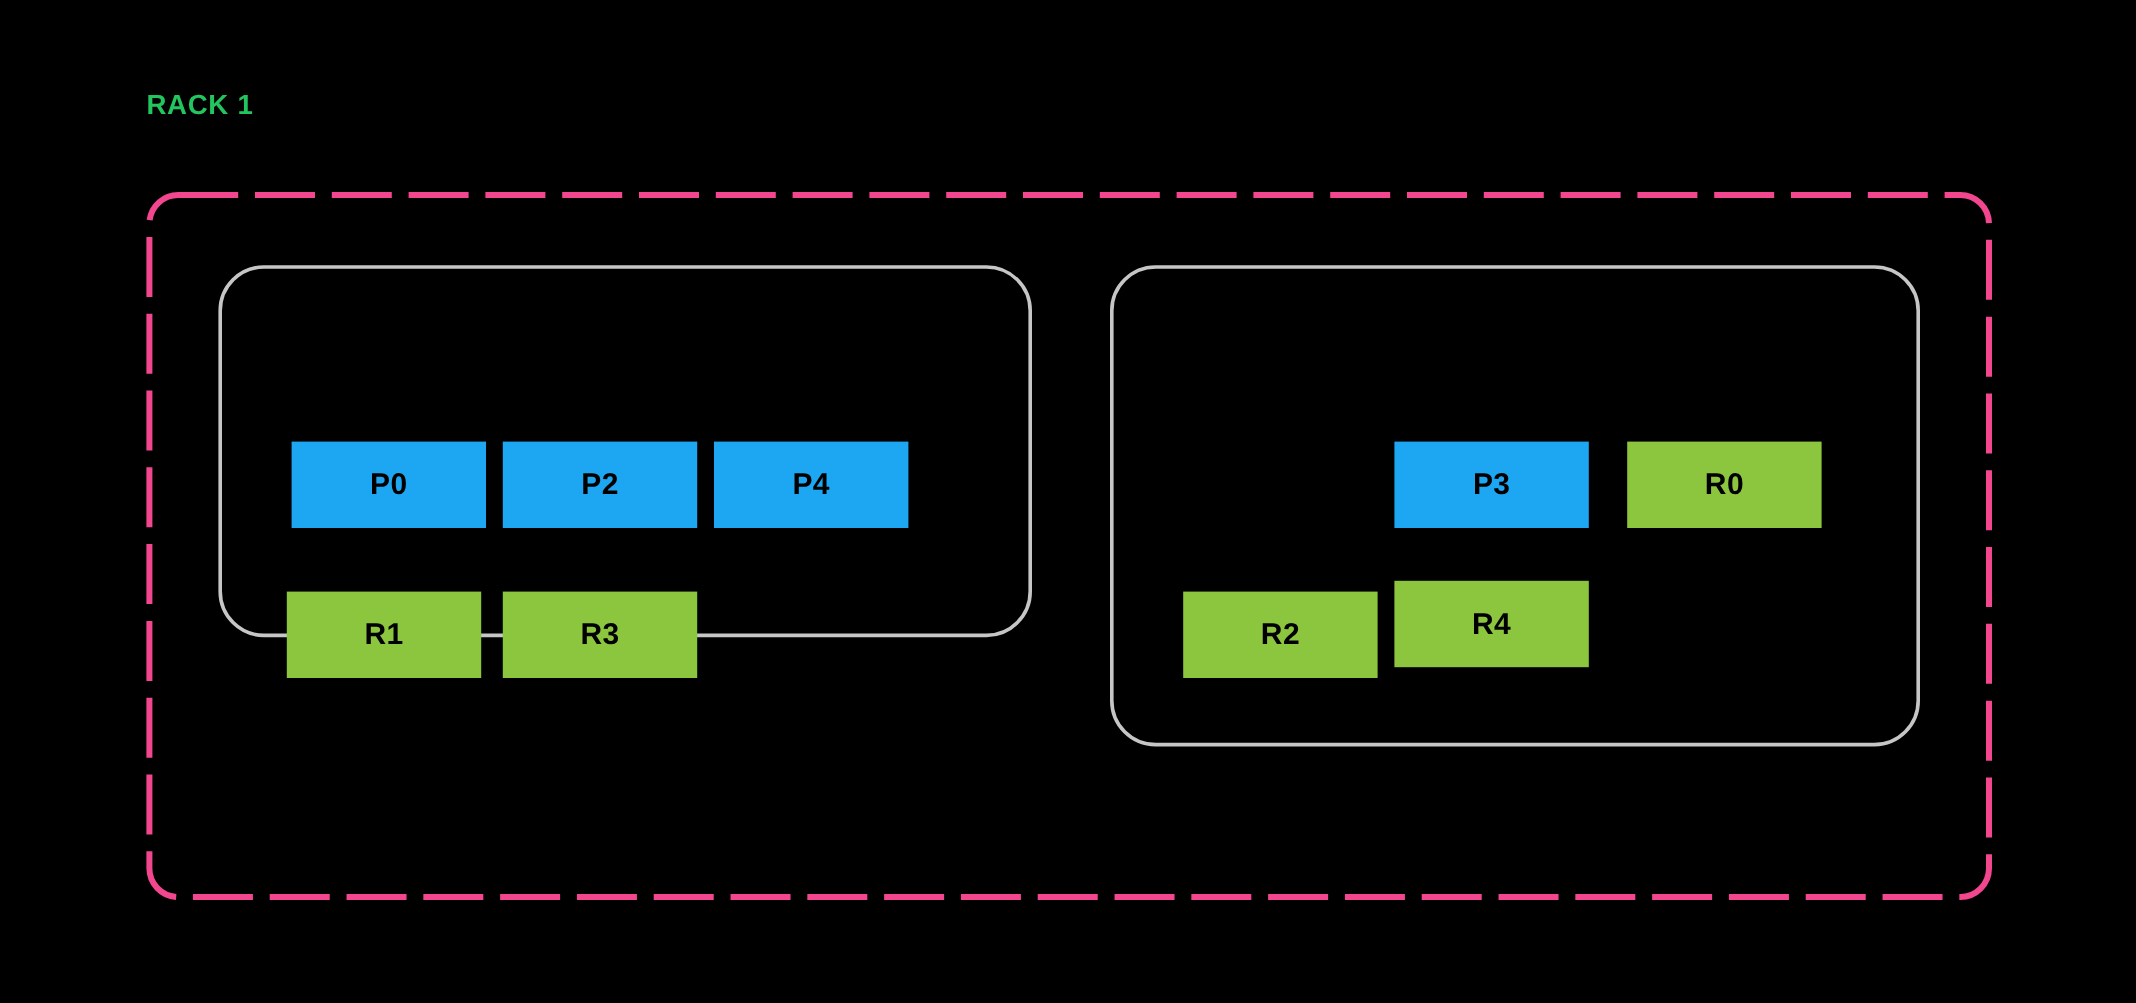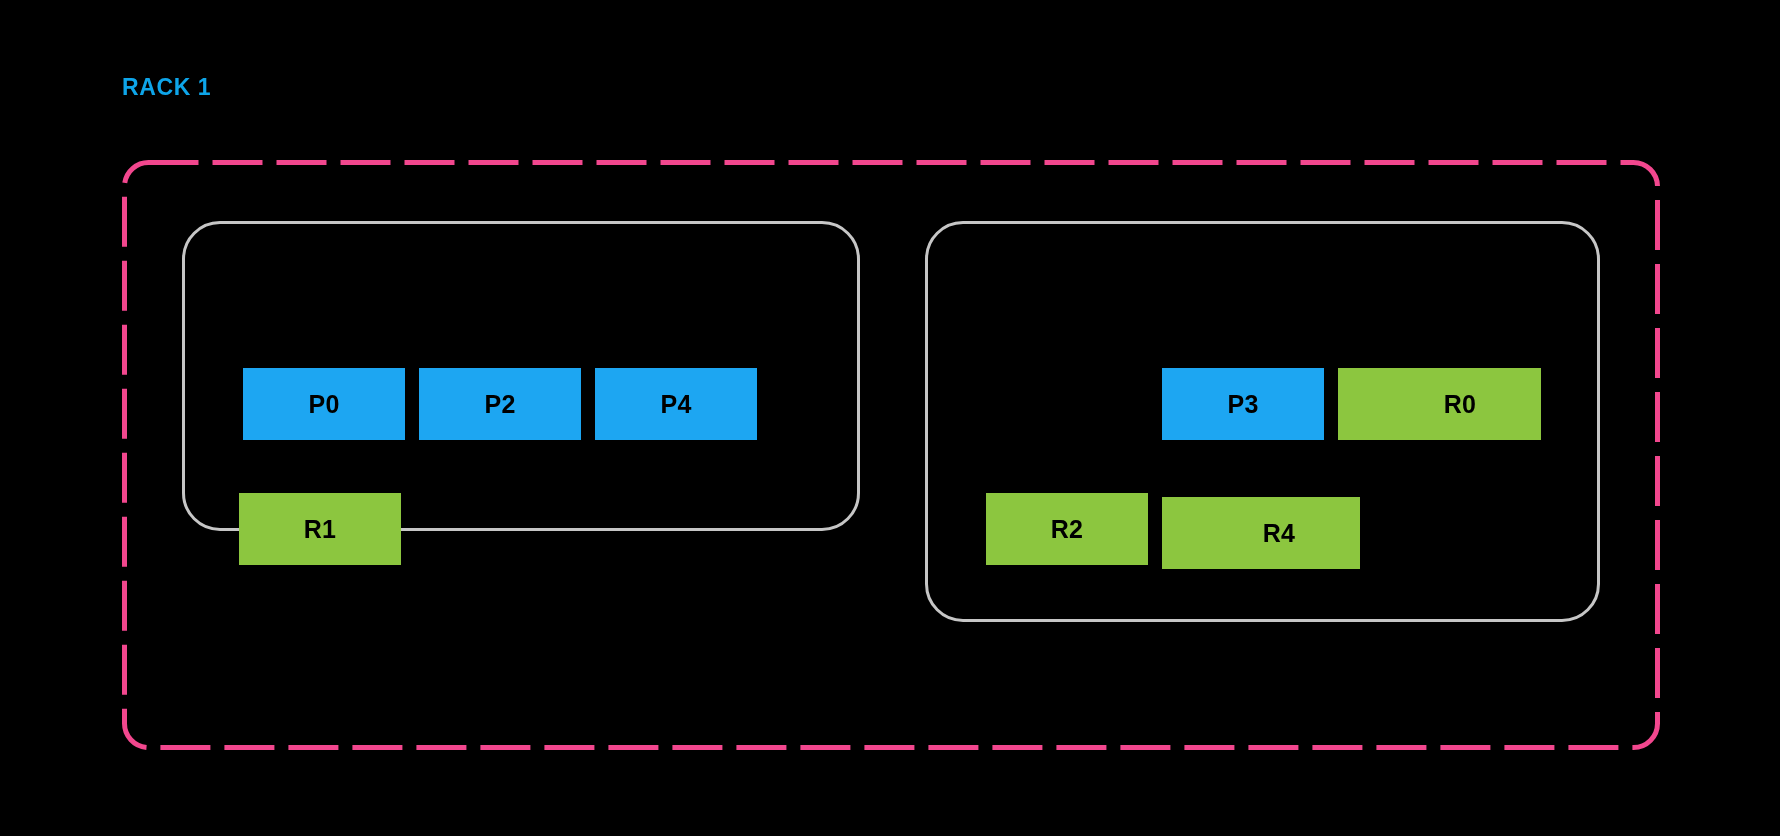--- a/index.html
+++ b/index.html
@@ -23,21 +23,21 @@
   }
 
   
   .rack-label {
     position: absolute;
     left: 122px;
     top: 76px;
     font-size: 23px;
     font-weight: bold;
     letter-spacing: 0.6px;
-    color: #0ea5e9;
+    color: #22c55e;
     line-height: 1;
     white-space: nowrap;
   }
 
   
   .rack-boundary {
     position: absolute;
     left: 122px;
     top: 160px;
     width: 1538px;
@@ -104,23 +104,24 @@
       <rect x="2.5" y="2.5" width="1533" height="585" rx="24" ry="24" fill="none" stroke="#F2478E" stroke-width="5" stroke-dasharray="50 14" stroke-linecap="butt"></rect>
     </svg>
   </div>
 
   <div class="node-box" id="node-0">
     <div class="block primary" style="left:58px; top:144px;">P0</div>
     <div class="block primary" style="left:234px; top:144px;">P2</div>
     <div class="block primary" style="left:410px; top:144px;">P4</div>
 
     <div class="block replica" style="left:54px; top:269px;">R1</div>
+    <div class="block replica" style="left:234px; top:269px;">R3</div>
   </div>
 
   <div class="node-box" id="node-1">
     <div class="block primary" style="left:234px; top:144px;">P3</div>
-    <div class="block replica" style="left:410px; top:144px;padding-left:41px;">R0</div>
+    <div class="block replica" style="left:428px; top:144px;">R0</div>
 
     <div class="block replica" style="left:58px; top:269px;">R2</div>
-    <div class="block replica" style="left:234px; top:273px;padding-left:36px;">R4</div>
+    <div class="block replica" style="left:234px; top:260px;">R4</div>
   </div>
 
 </div>
 
 </body></html>

